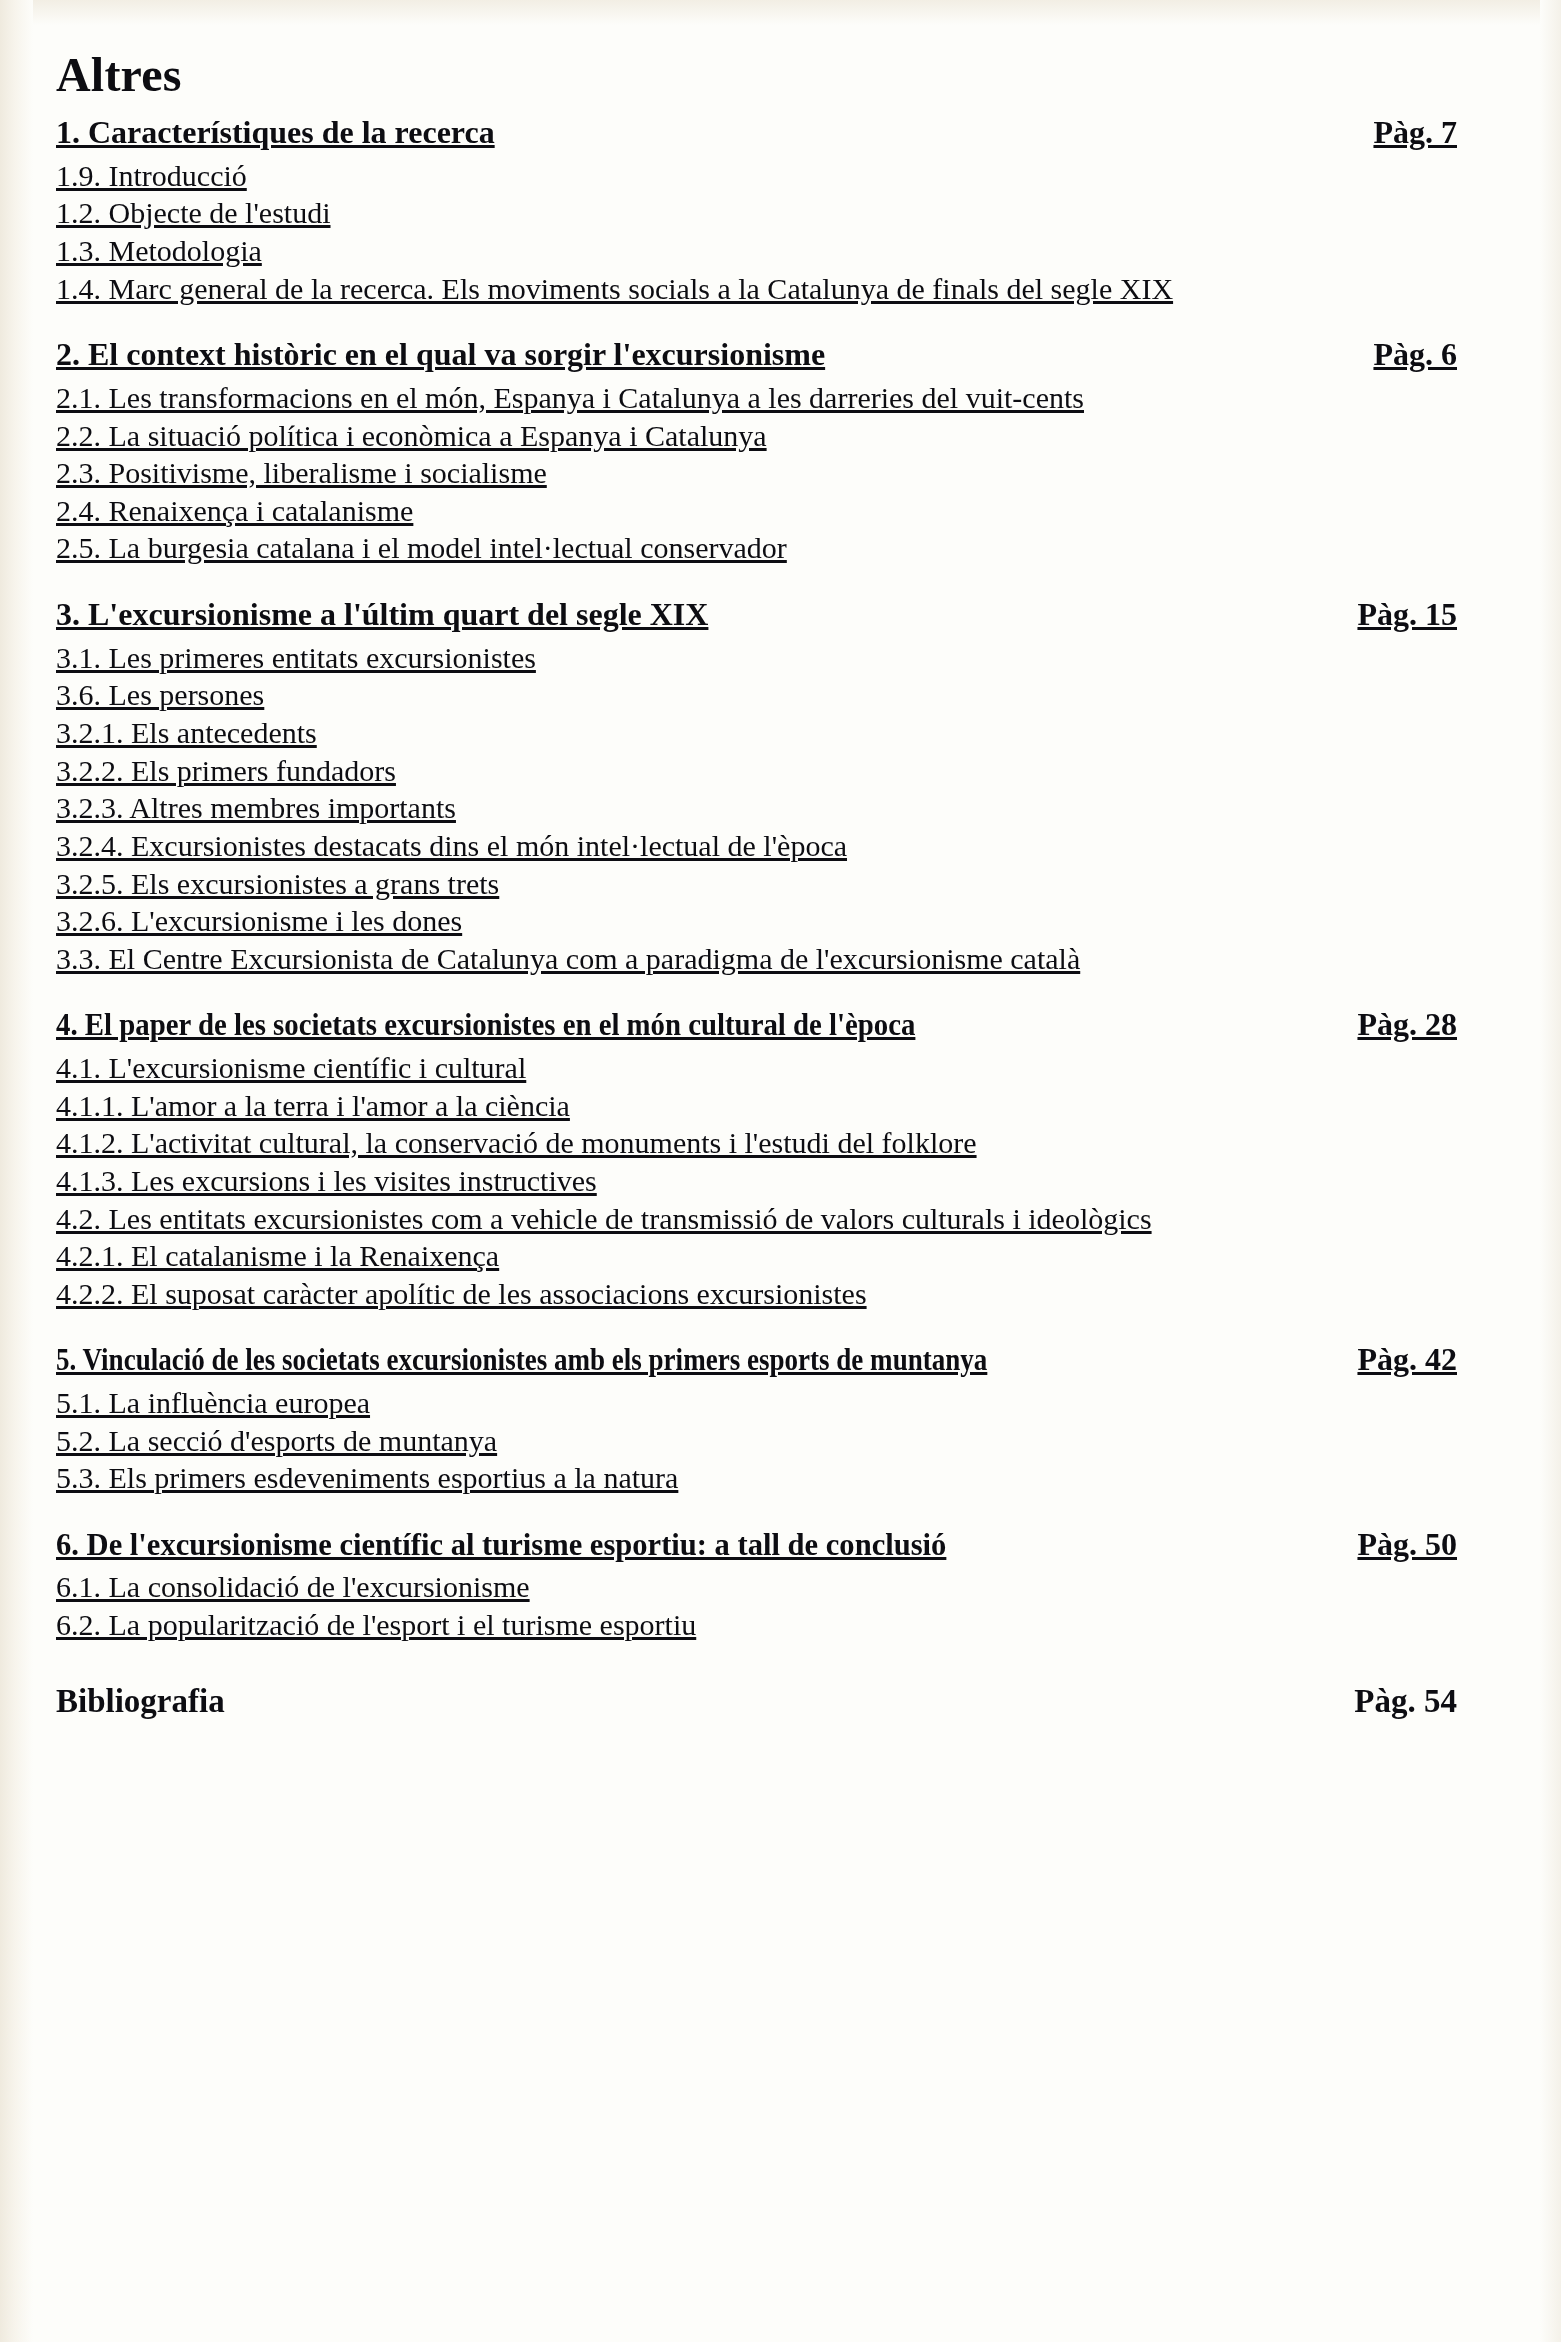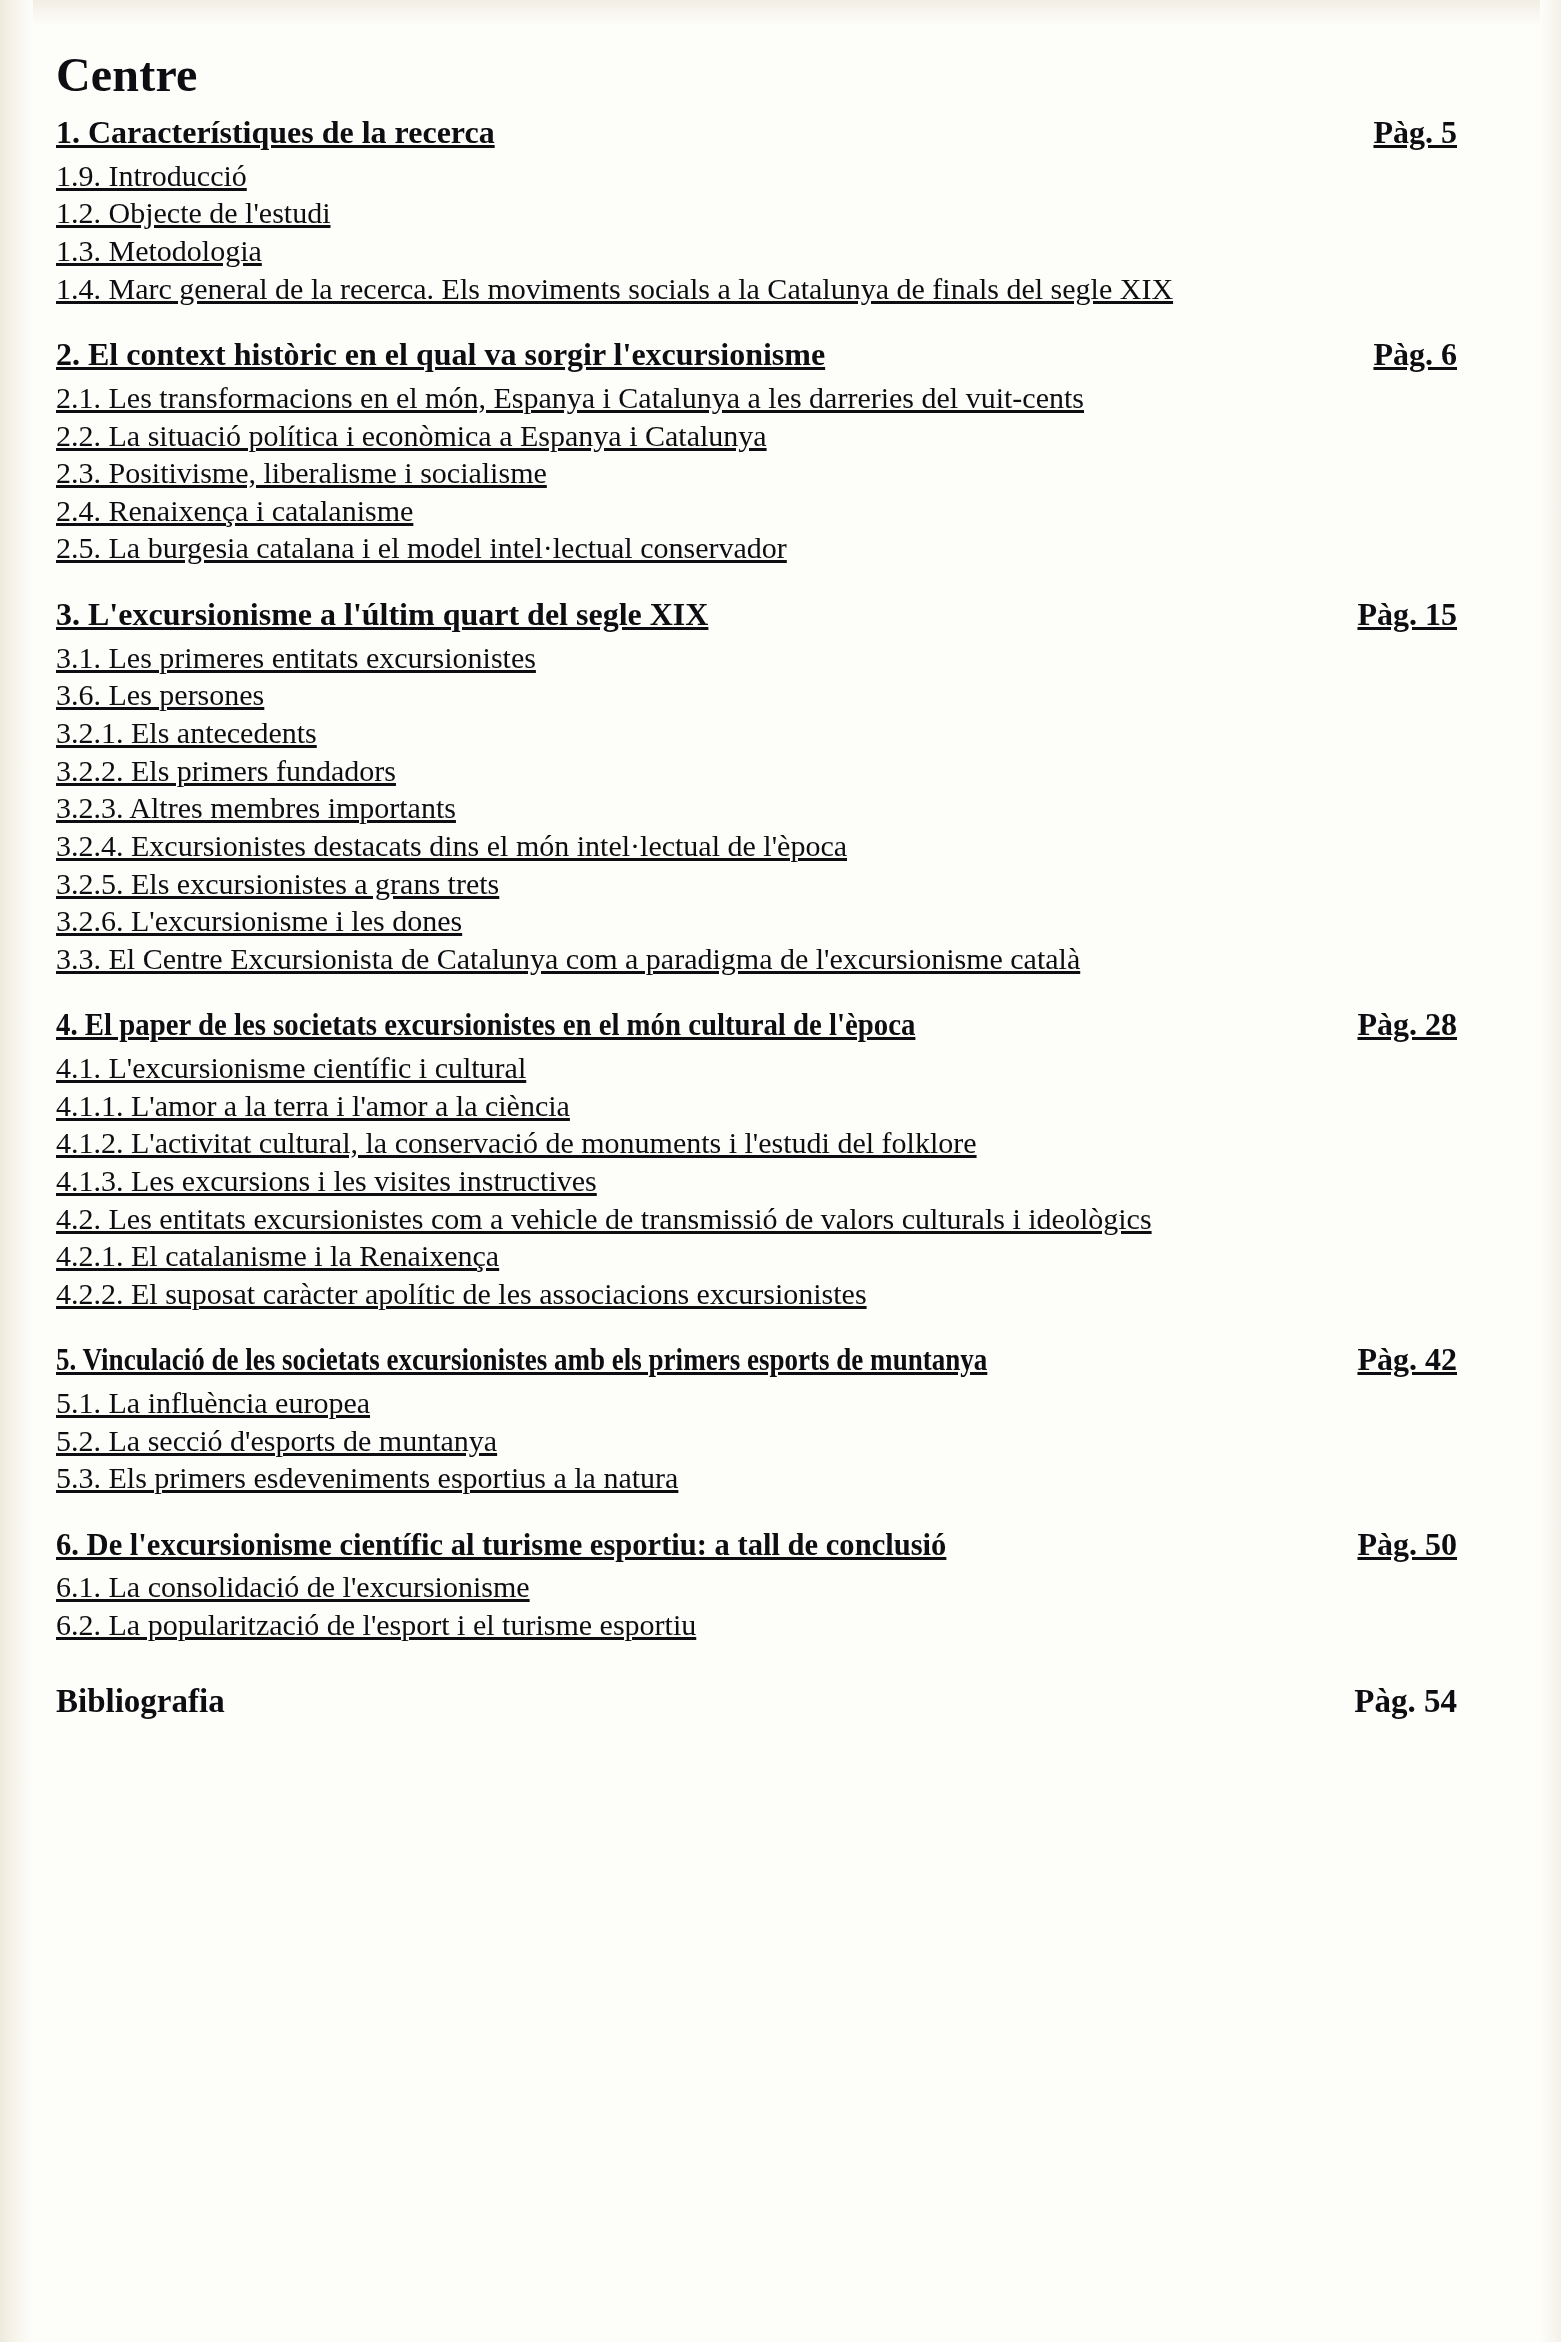--- a/index.html
+++ b/index.html
@@ -112,27 +112,27 @@
 </style>
 </head>
 <body>
 
 <div id="page">
   <div class="edge-top"></div>
   <div class="edge-left"></div>
   <div class="edge-right"></div>
 
   <div class="content">
-    <h1 class="doc-title">Centre</h1>
+    <h1 class="doc-title">Altres</h1>
 
     <div id="sections-host">
         <div class="section">
           <div class="sec-head">
             <span class="sec-title">1. Característiques de la recerca</span>
-            <span class="sec-page">Pàg. 5</span>
+            <span class="sec-page">Pàg. 7</span>
           </div>
           <p class="sub">1.9. Introducció</p>
           <p class="sub">1.2. Objecte de l'estudi</p>
           <p class="sub">1.3. Metodologia</p>
           <p class="sub">1.4. Marc general de la recerca. Els moviments socials a la Catalunya de finals del segle XIX</p>
         </div>
         <div class="section">
           <div class="sec-head">
             <span class="sec-title">2. El context històric en el qual va sorgir l'excursionisme</span>
             <span class="sec-page">Pàg. 6</span>

